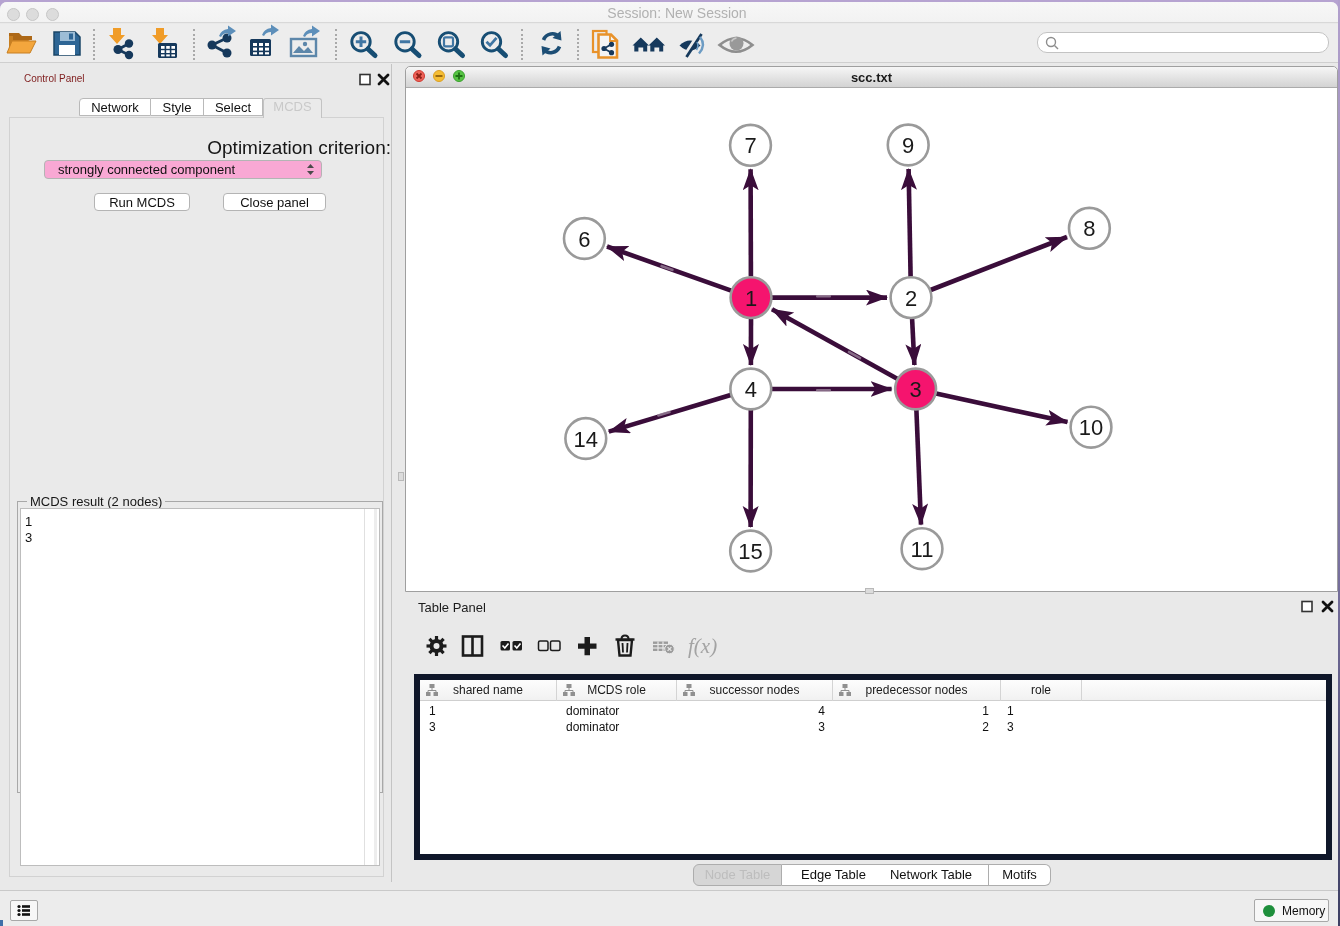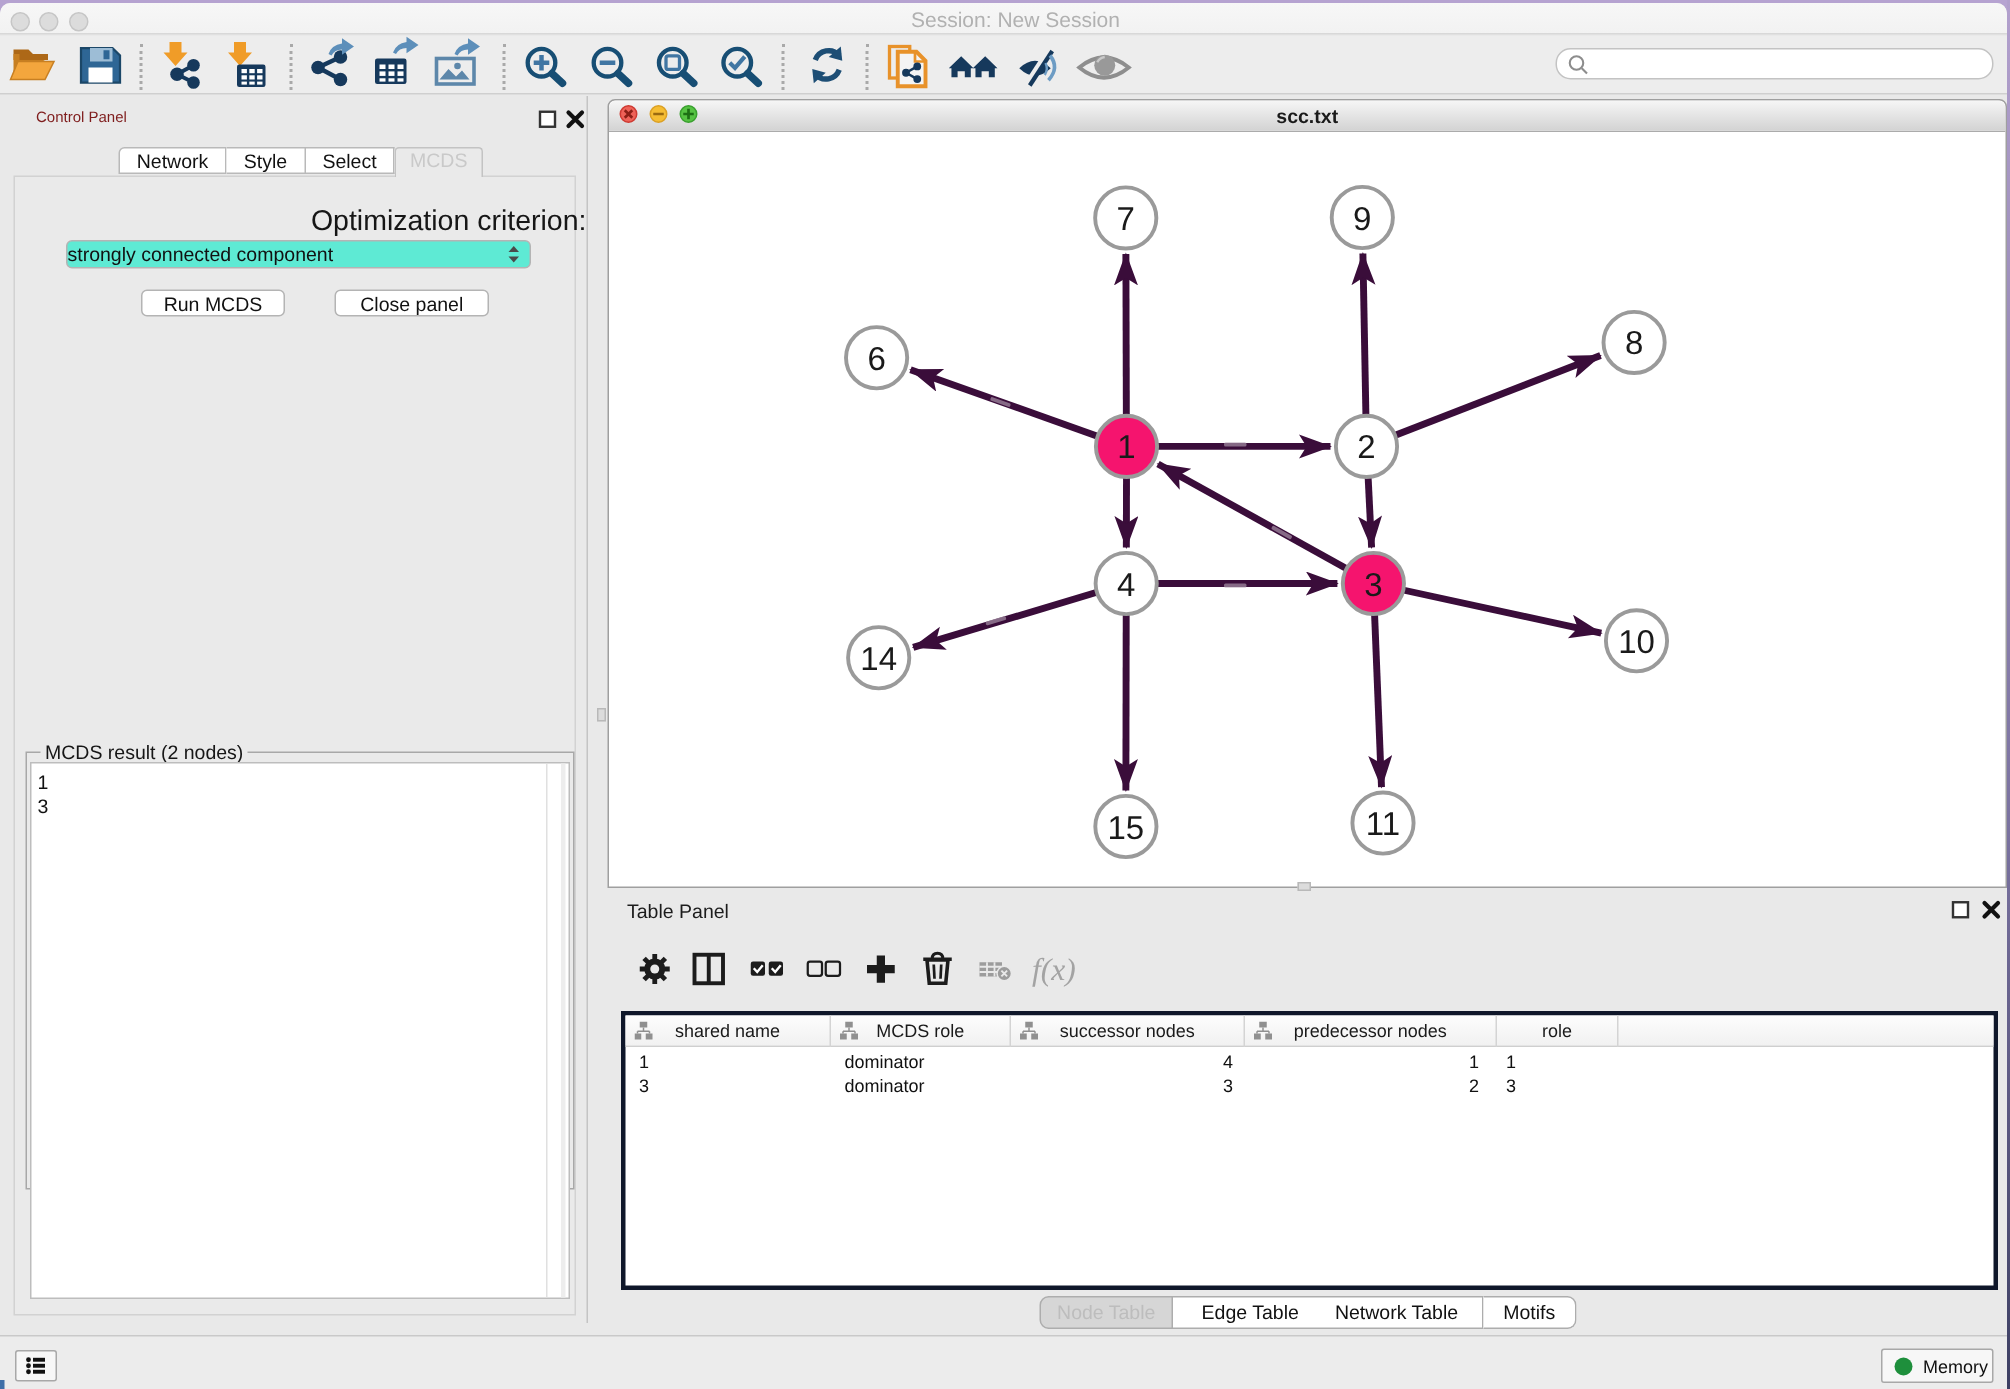--- a/index.html
+++ b/index.html
@@ -27,23 +27,23 @@
   
   #cpanel { position:absolute; left:0; top:62px; width:392px; height:818px;
             background:#e9e9e9; border-right:1px solid #c4c4c4; }
   #cphead { position:absolute; left:24px; top:9px; font-size:10px; color:#7f1d1d; }
   .tab { position:absolute; top:34px; height:18px; line-height:16px; background:#fff; border:1px solid #b9b9b9;
          font-size:13px; color:#111; text-align:center; line-height:18px; }
   #tabcontent { position:absolute; left:9px; top:53px; width:375px; height:760px;
                 background:#eaeaea; border:1px solid #d2d2d2; }
   #optlabel { position:absolute; left:0; top:73px; width:100%; text-align:right;
               font-size:19px; color:#161616; }
-  #dropdown { position:absolute; left:44px; top:96px; width:310px; height:19px;
-              background:#5eead4; border:1px solid #b4b4b4; border-radius:4px;
-              font-size:13px; color:#111; line-height:17px; }
+  #dropdown { position:absolute; left:44px; top:96px; width:278px; height:19px;
+              background:#f9a8d4; border:1px solid #b4b4b4; border-radius:4px;
+              font-size:13px; color:#111; line-height:17px; padding-left:13px; }
   .btn { position:absolute; top:129px; height:18px; background:#fff; border:1px solid #b4b4b4;
          border-radius:4px; font-size:13px; color:#111; text-align:center; line-height:17px; }
   #fieldset { position:absolute; left:17px; top:437px; width:366px; height:292px;
               border:1px solid #a8a8a8; }
   #fieldlabel { position:absolute; left:9px; top:-8px; background:#eaeaea; padding:0 3px;
                 font-size:13px; color:#161616; }
   #listbox { position:absolute; left:2px; top:6px; width:360px; height:358px;
              background:#fff; border:1px solid #bdbdbd; font-size:13px; color:#111; }
   
   #netwin { position:absolute; left:405px; top:64px; width:933px; height:526px;
@@ -52,21 +52,21 @@
               background:linear-gradient(#f6f6f6,#d3d3d3); border-bottom:1px solid #ababab;
               border-radius:5px 5px 0 0; }
   #nettitletext { position:absolute; width:100%; text-align:center; top:3px;
                   font-size:13px; font-weight:bold; color:#1a1a1a; }
   .mac { position:absolute; top:3px; width:12px; height:12px; border-radius:50%; }
   
   #tpanel { position:absolute; left:405px; top:591px; width:933px; height:297px;
             background:#e9e9e9; }
   #tphead { position:absolute; left:13px; top:7px; font-size:13px; color:#1c1c1c;text-align:center; }
   #ttable { position:absolute; left:9px; top:81px; width:918px; height:186px;
-            background:#fff; border:3px solid #0f172a; }
+            background:#fff; border:6px solid #0f172a; }
   #thead { position:absolute; left:0; top:0; width:100%; height:21px;
            background:linear-gradient(#fdfdfd,#f1f1f1); border-bottom:1px solid #cfcfcf; }
   .th { position:absolute; top:0; height:21px; border-right:1px solid #d4d4d4;
         font-size:12px; color:#1a1a1a; text-align:center; line-height:21px; }
   .td { position:absolute; font-size:12px; color:#111; height:16px; line-height:16px; }
   .btab { position:absolute; top:271px; height:22px; border:1px solid #adadad;
           background:#fff; font-size:13px; color:#111; text-align:center; line-height:20px; }
   
   #statusbar { position:absolute; left:0; top:888px; width:100%; height:36px;
                background:#ececec; border-top:1px solid #c9c9c9; }

